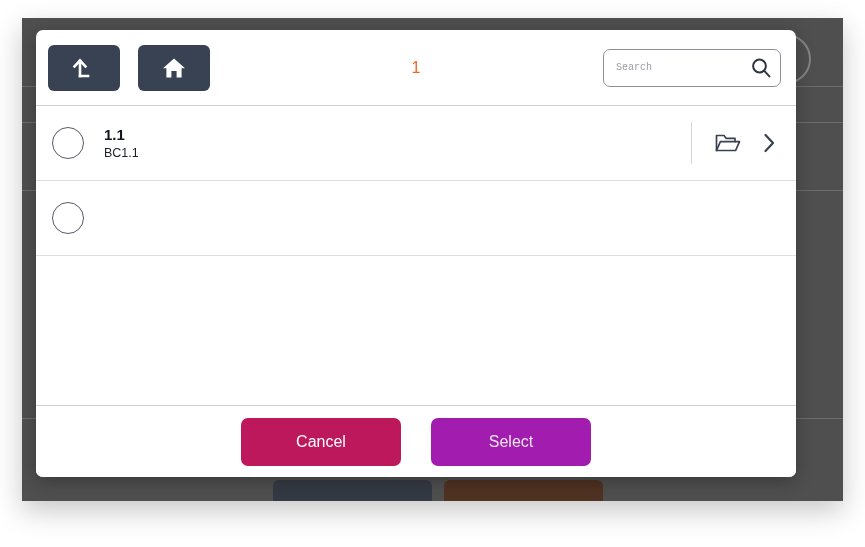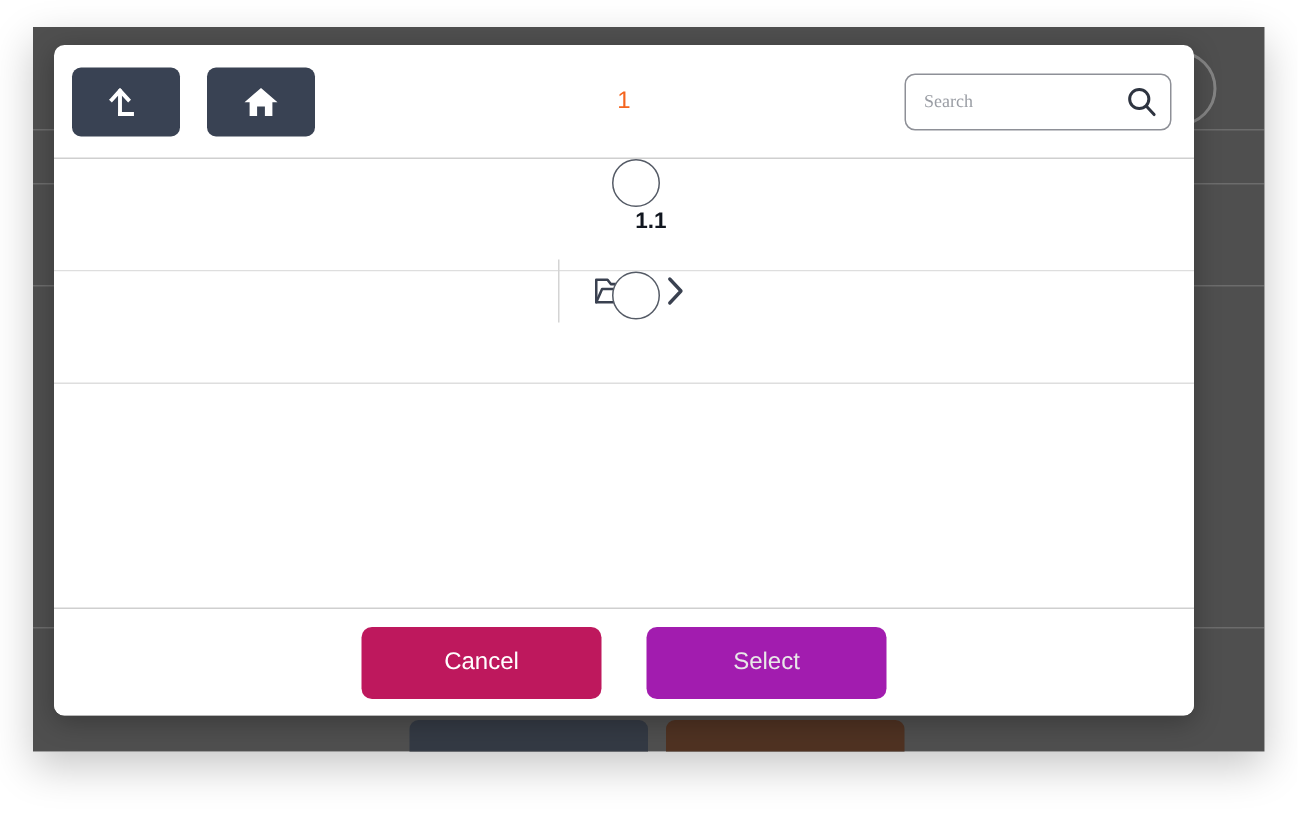--- a/index.html
+++ b/index.html
@@ -160,22 +160,22 @@
     border-radius: 7px;
     display: flex;
     align-items: center;
     background: #ffffff;
     z-index: 2;
   }
   .search-input {
     border: none;
     outline: none;
     background: transparent;
-    font-family: Liberation Serif, serif;
-    font-size: 12px;
+    font-family: Liberation Mono, monospace;
+    font-size: 10px;
     color: #a21caf;
     padding: 0 36px 0 12px;
     width: 100%;
     height: 100%;
   }
   .search-input::placeholder { color: #9a9da4; }
   .search-icon-btn {
     position: absolute;
     right: 8px;
     top: 50%;
@@ -195,21 +195,20 @@
   }
 
   .list-row {
     display: flex;
     align-items: center;
     height: 75px;
     padding: 0 0 0 16px;
     border-bottom: 1px solid #dedede;
     cursor: pointer;
     background: #ffffff;
-    flex-direction: column;
   }
 
   .radio {
     width: 32px;
     height: 32px;
     border: 1px solid #555b66;
     border-radius: 50%;
     flex: 0 0 32px;
     background: #ffffff;
     cursor: pointer;
@@ -341,20 +340,21 @@
             </button>
           </div>
         </div>
 
         <div class="dlg-list">
 
           <div class="list-row">
             <div class="radio"></div>
             <div class="row-text">
               <div class="row-title">1.1</div>
+              <div class="row-sub">BC1.1</div>
             </div>
             <div class="row-actions">
               <div class="row-divider"></div>
               <button class="icon-btn folder-btn">
                 <span>
                   <svg width="28" height="26" viewBox="0 0 28 26" fill="none" stroke="#3a4150" stroke-width="1.7" stroke-linejoin="round" stroke-linecap="round">
                     <path d="M2.5 20.5 L2.5 5.5 L10 5.5 L12.2 8.4 L21 8.4 L21 11.6"></path>
                     <path d="M2.5 20.5 L6.4 11.6 L25.5 11.6 L21.6 20.5 Z"></path>
                   </svg>
                 </span>

